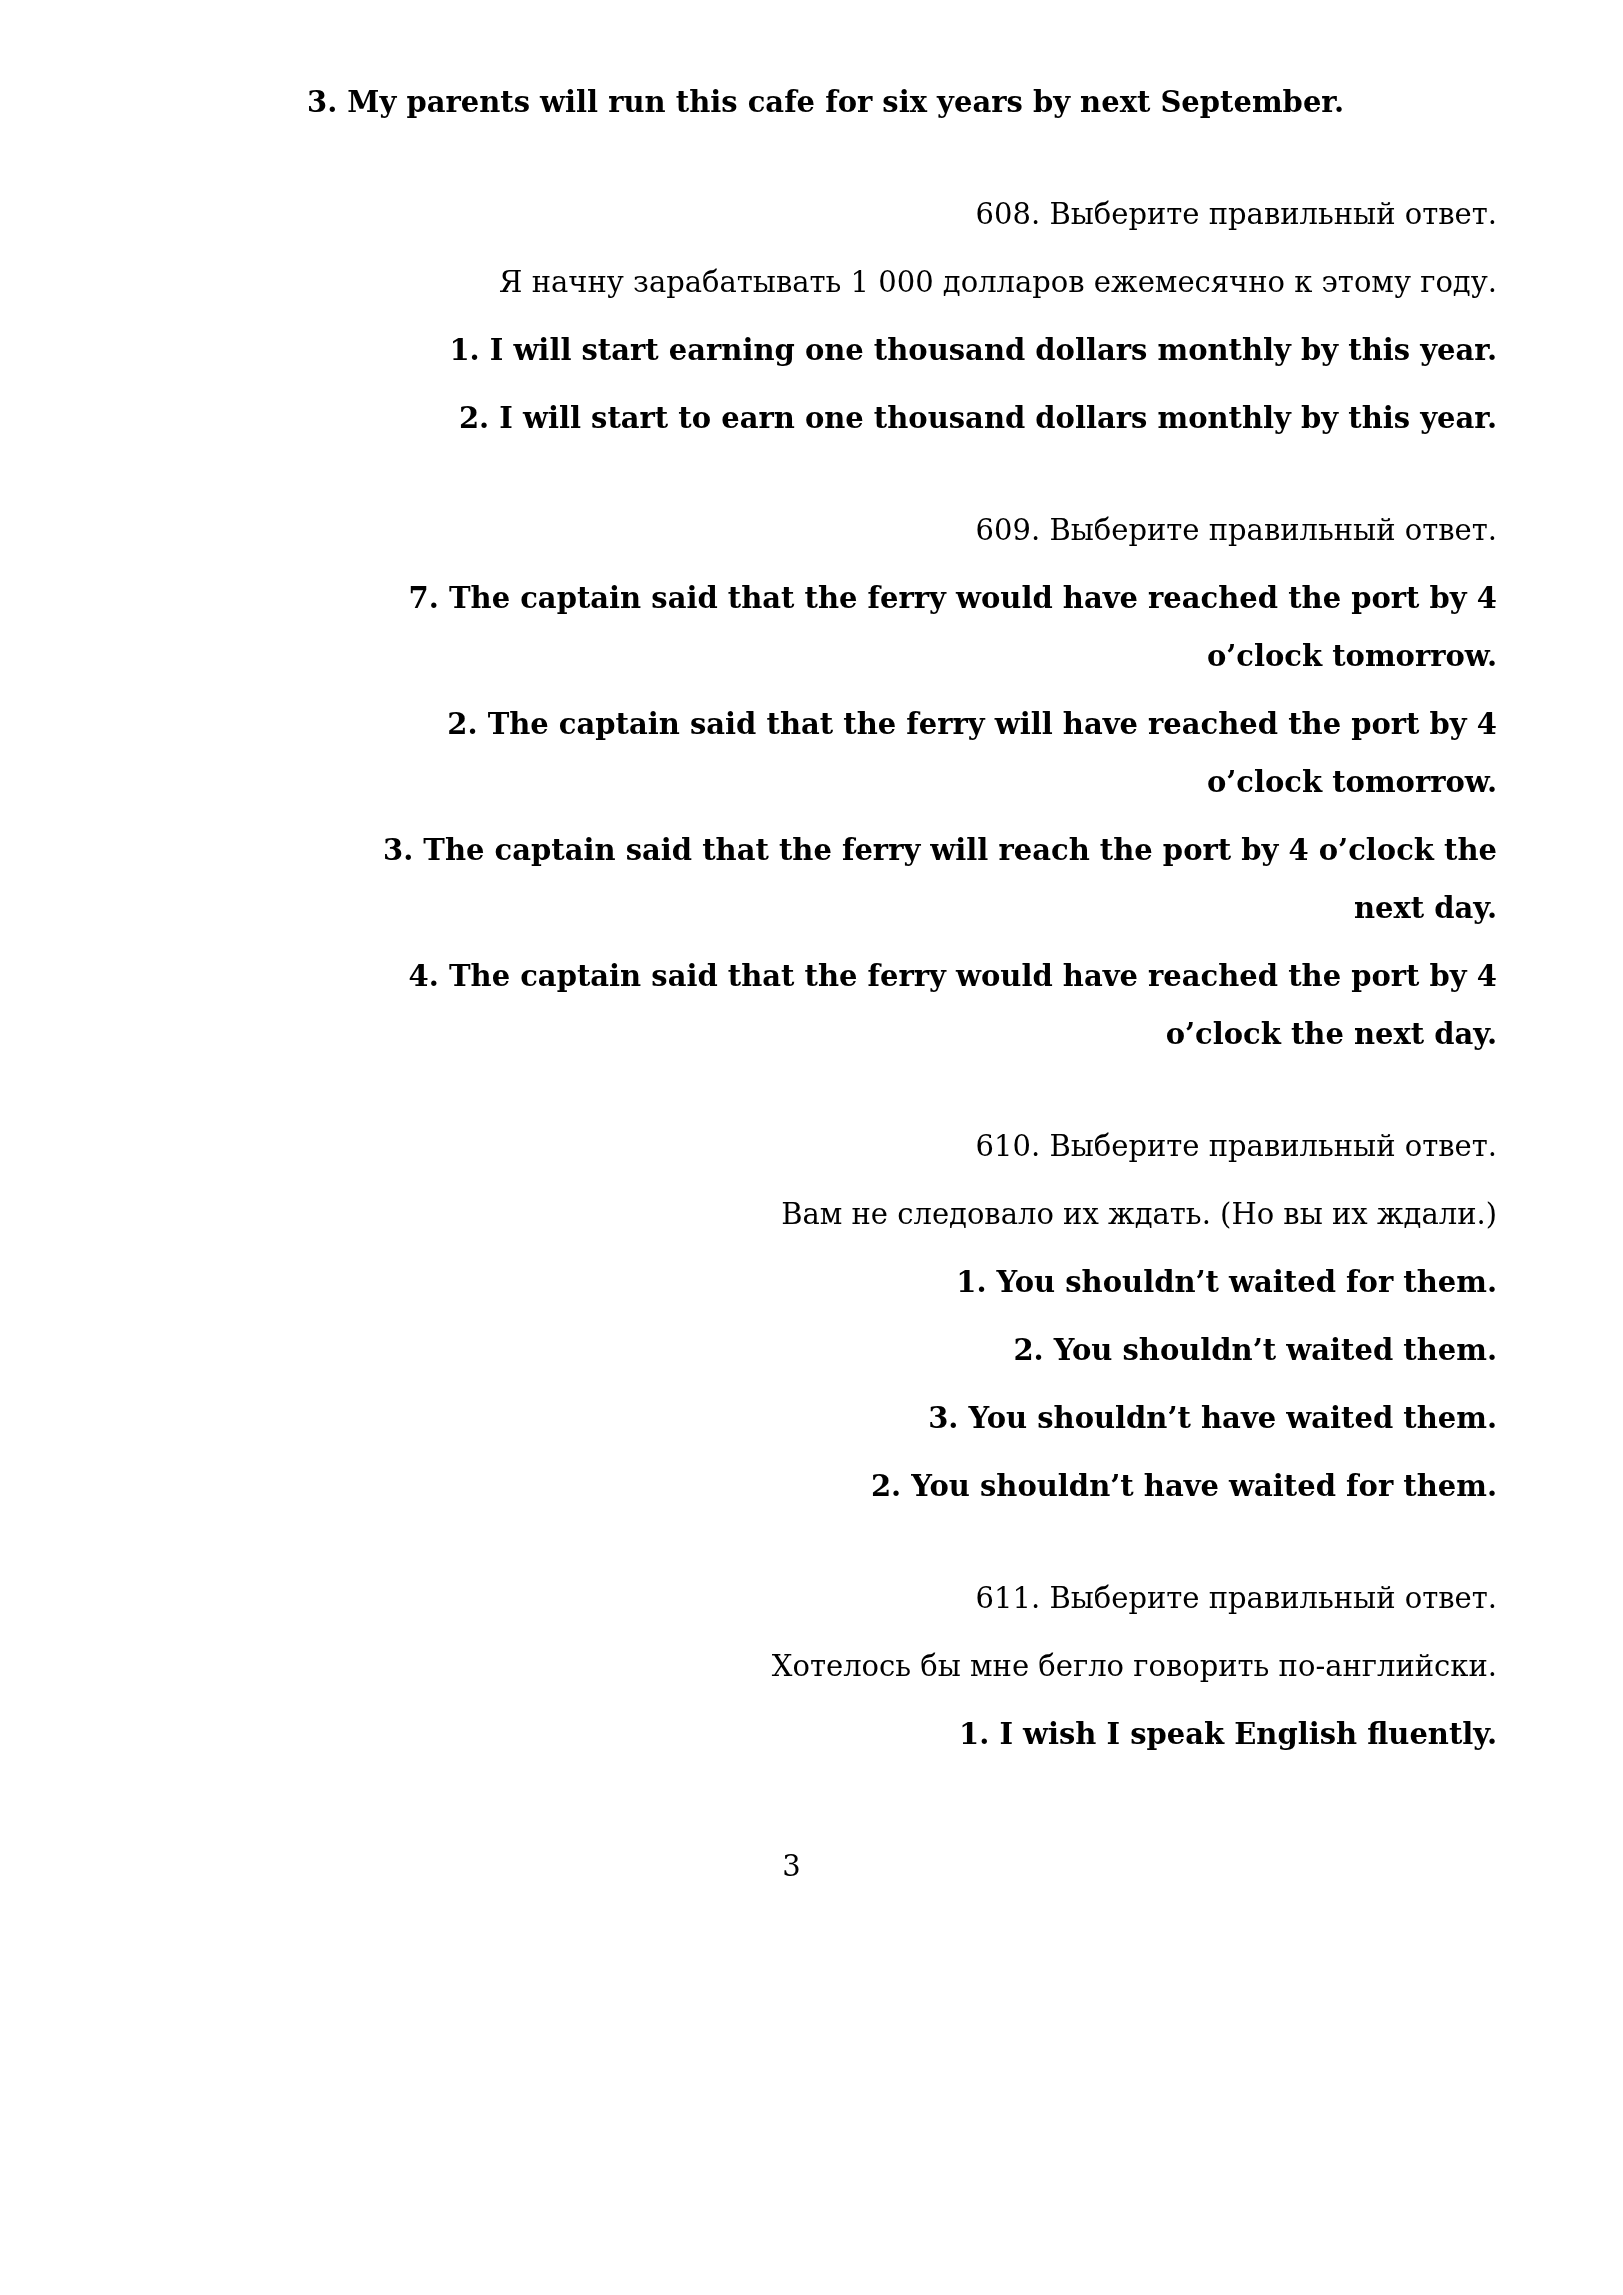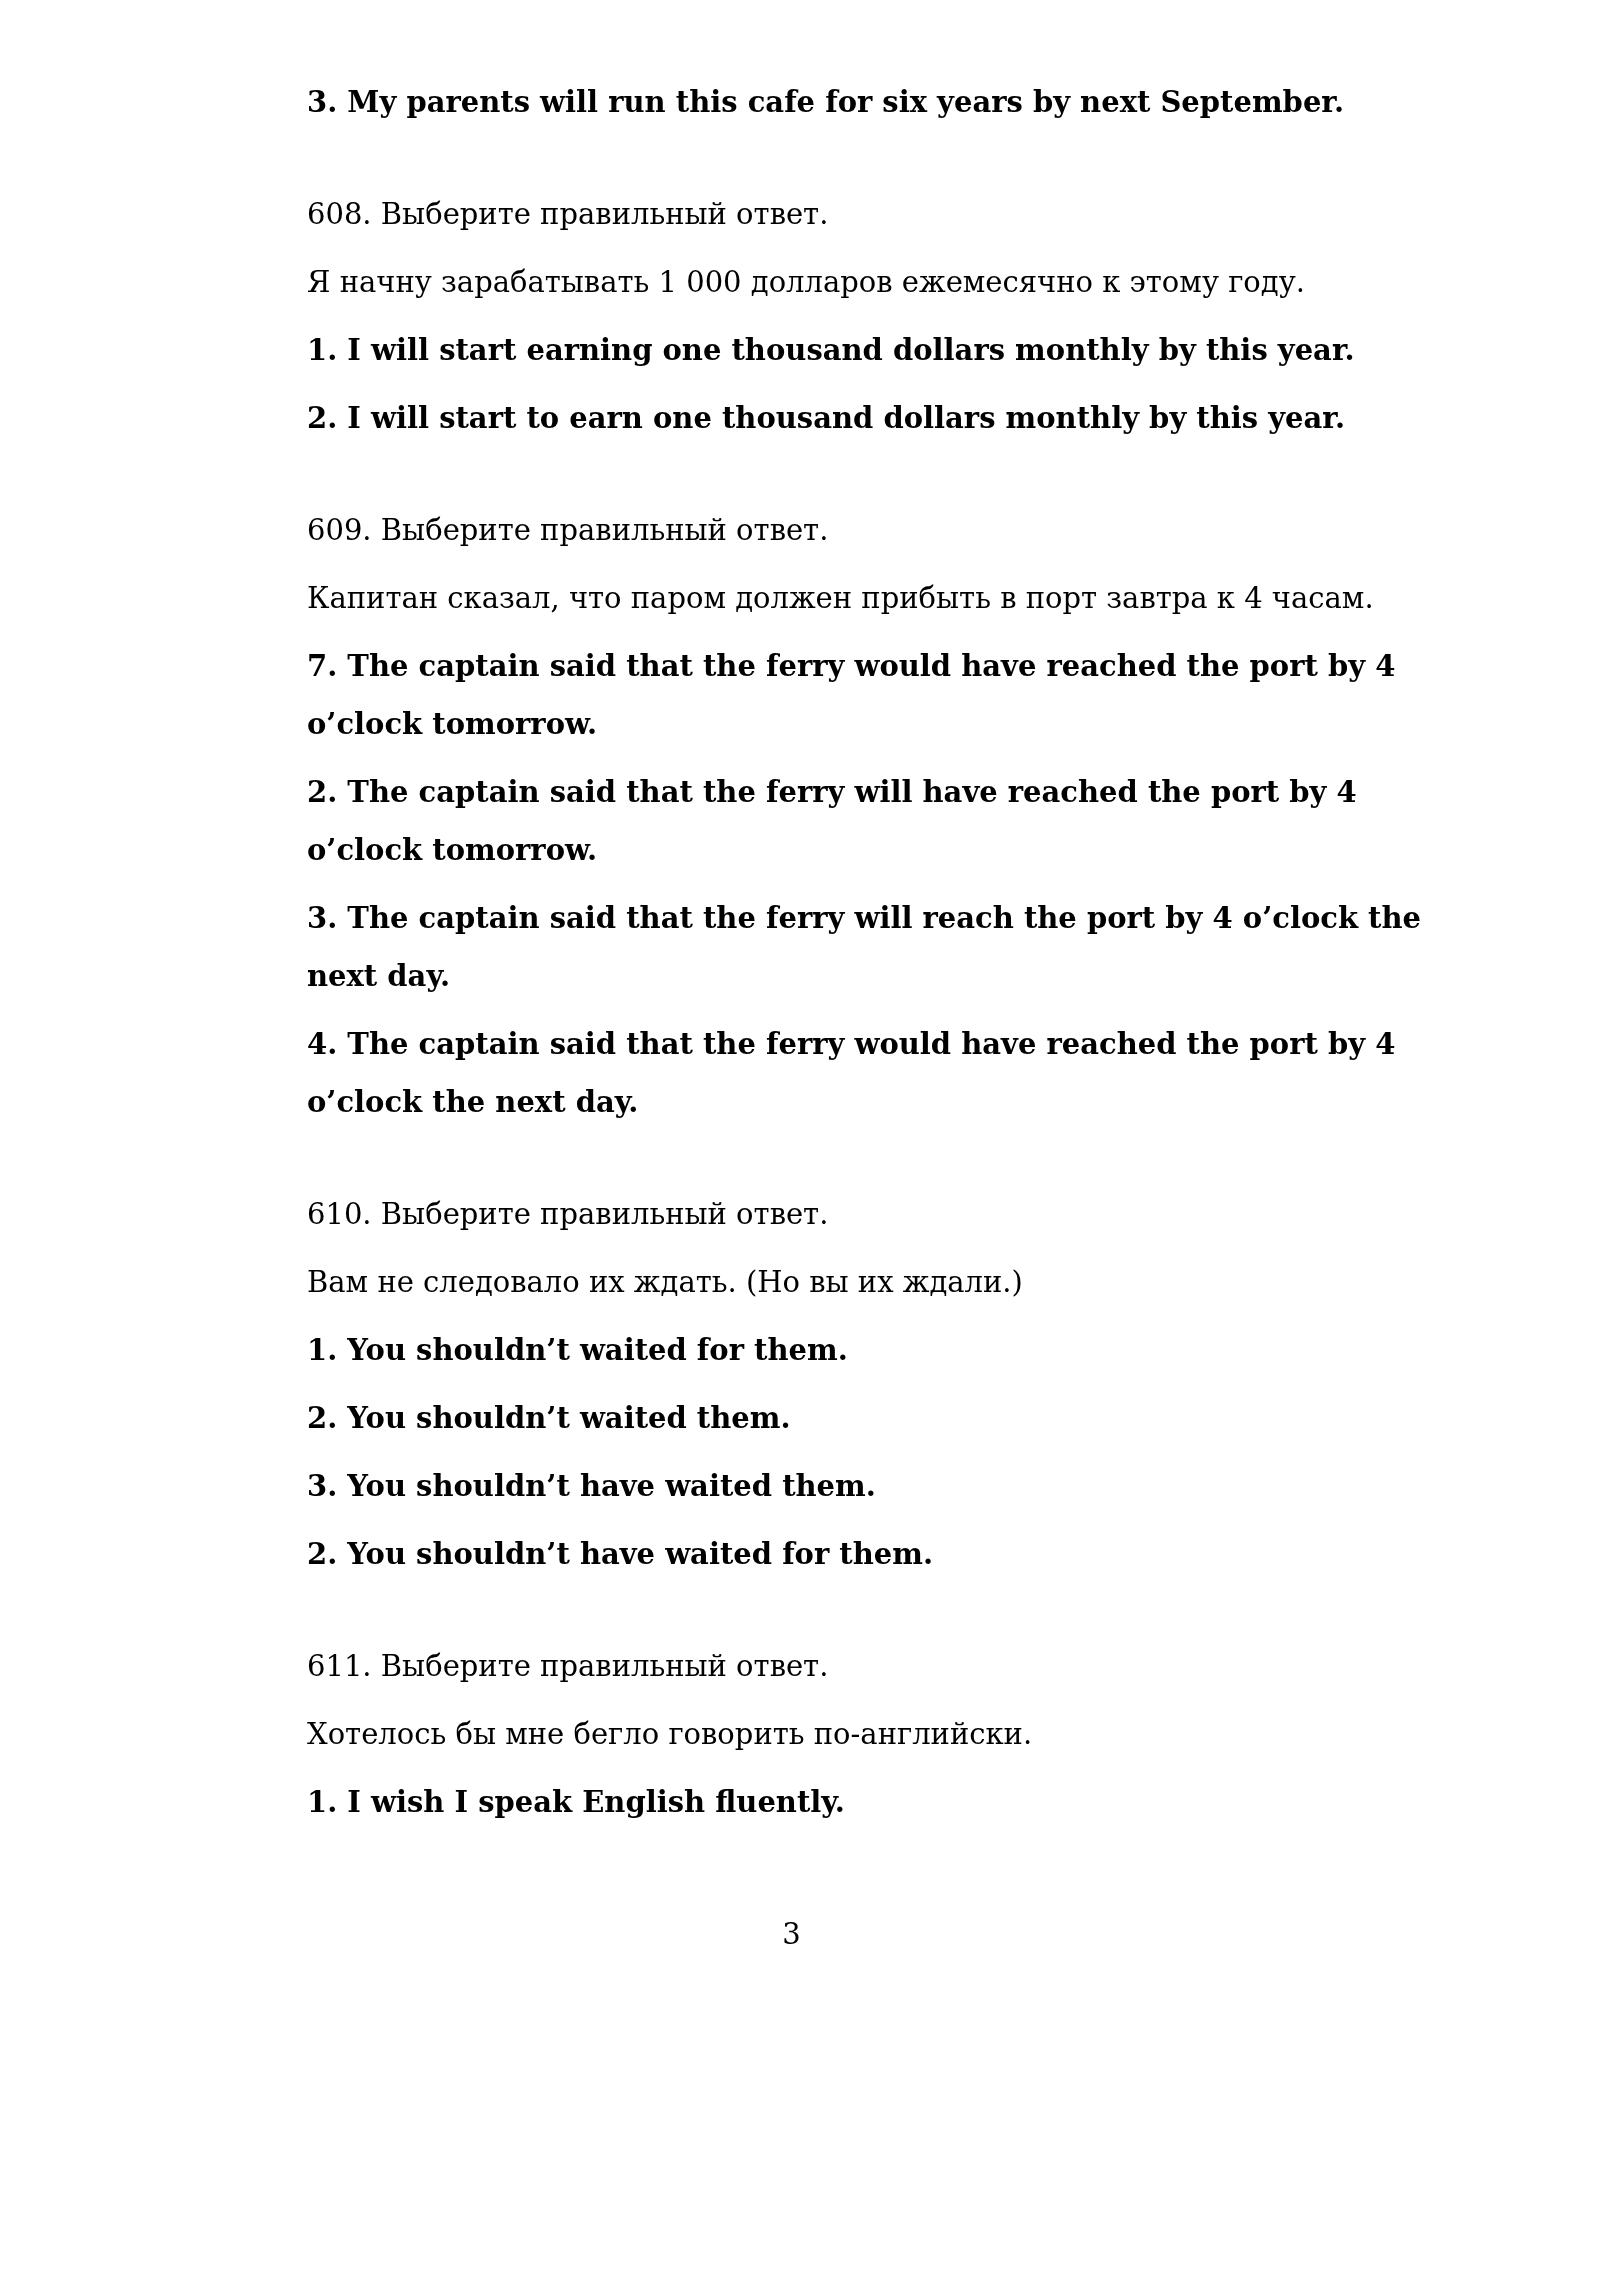--- a/index.html
+++ b/index.html
@@ -29,20 +29,21 @@
     margin: 0 0 10px 0;
     font-size: 29px;
     line-height: 58px;
     white-space: pre-line; 
   }
   .option {
     font-weight: bold;
   }
   .question-section {
     margin-top: 54px;
+    text-align: right;
   }
   .page-number {
     margin-top: 74px;
     width: 100%;
     text-align: center;
     font-size: 29px;
     line-height: 58px;
   }
 </style>
 </head>
@@ -55,21 +56,20 @@
 
     <div class="question-section">
       <p>608. Выберите правильный ответ.</p>
       <p>Я начну зарабатывать 1 000 долларов ежемесячно к этому году.</p>
       <p class="option">1. I will start earning one thousand dollars monthly by this year.</p>
       <p class="option">2. I will start to earn one thousand dollars monthly by this year.</p>
     </div>
 
     <div class="question-section">
       <p>609. Выберите правильный ответ.</p>
-      <p>Капитан сказал, что паром должен прибыть в порт завтра к 4 часам.</p>
       <p class="option">7. The captain said that the ferry would have reached the port by 4
 o’clock tomorrow.</p>
       <p class="option">2. The captain said that the ferry will have reached the port by 4
 o’clock tomorrow.</p>
       <p class="option">3. The captain said that the ferry will reach the port by 4 o’clock the
 next day.</p>
       <p class="option">4. The captain said that the ferry would have reached the port by 4
 o’clock the next day.</p>
     </div>
 

